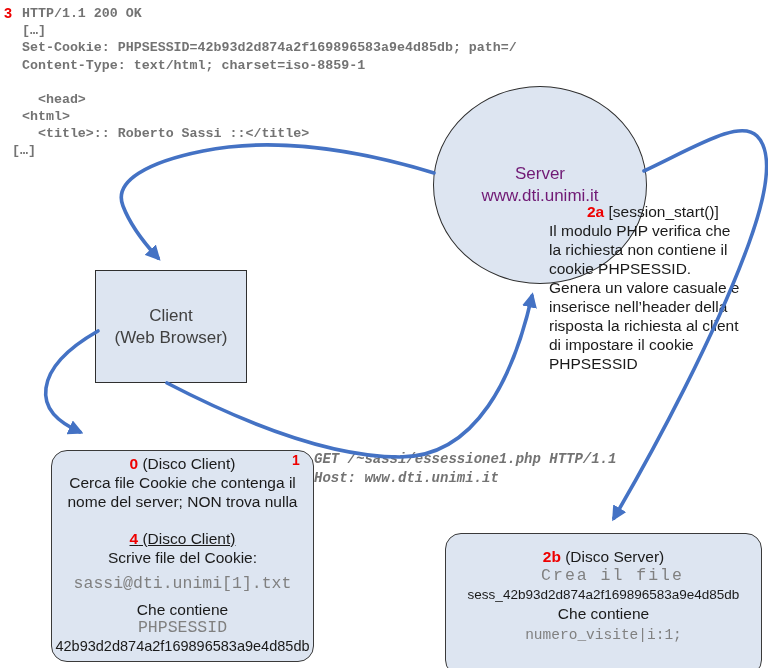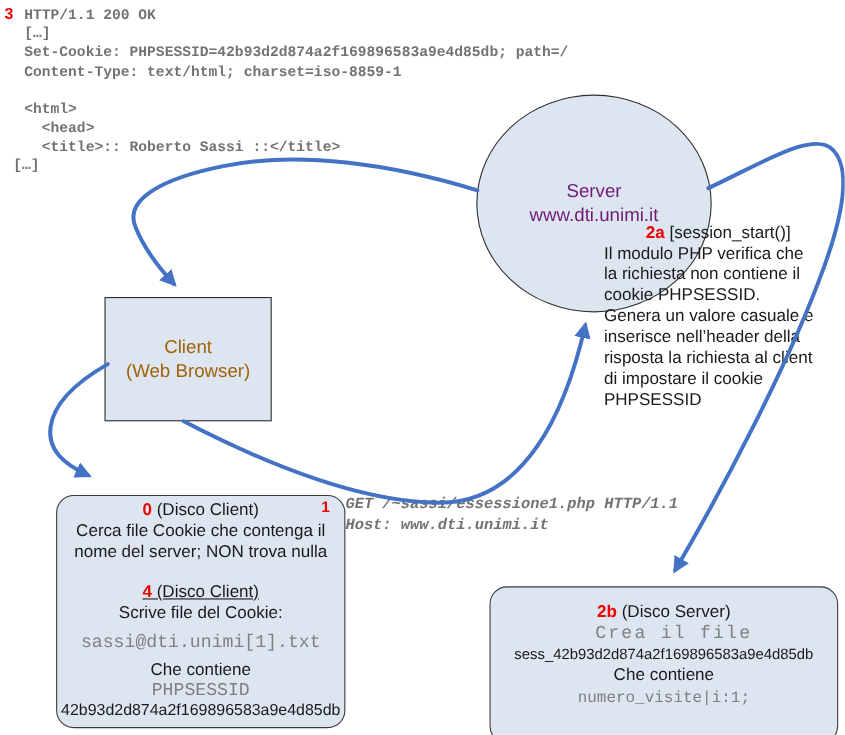--- a/index.html
+++ b/index.html
@@ -24,21 +24,21 @@
     left:433px;top:86px;width:212px;height:196px;border-radius:50%;
     background:#dde5f1;border:1.4px solid #2f2f2f;
     display:flex;flex-direction:column;align-items:center;justify-content:center;
     font-size:17px;line-height:22px;color:#701a75;z-index:1;
   }
   
   #client{
     left:95px;top:270px;width:150px;height:111px;
     background:#dde5f1;border:1.5px solid #2f2f2f;
     display:flex;flex-direction:column;align-items:center;justify-content:center;
-    font-size:17px;line-height:22px;color:#a16207;z-index:1;
+    font-size:17px;line-height:22px;color:#404040;z-index:1;
   }
   
   #note-2a{left:549px;top:202px;width:224px;font-size:15.5px;line-height:19px;
     color:#1a1a1a;z-index:2;}
   #note-2a .first{padding-left:38px;}
   #note-2a div{white-space:nowrap;}
   
   .disco{
     background:#dde5f1;border:1.5px solid #3a3a3a;border-radius:16px;
     text-align:center;color:#1a1a1a;font-size:15.5px;line-height:19px;z-index:1;
@@ -75,22 +75,22 @@
   <path d="M 644 171 C 697 146 740 119 757 136 C 774 153 766 196 749 243 C 716 334 655 448 614 518" fill="none" stroke="#4472c4" stroke-width="3.6" stroke-linecap="round" marker-end="url(#ah)"></path>
 </svg>
 
 <div id="step3" class="abs red">3</div>
 <div id="http-response" class="abs mono-block">
   <div class="mono-line">HTTP/1.1 200 OK</div>
   <div class="mono-line">[…]</div>
   <div class="mono-line">Set-Cookie: PHPSESSID=42b93d2d874a2f169896583a9e4d85db; path=/</div>
   <div class="mono-line">Content-Type: text/html; charset=iso-8859-1</div>
   <div class="mono-line"></div>
+  <div class="mono-line">  &lt;head&gt;</div>
   <div class="mono-line">&lt;html&gt;</div>
-  <div class="mono-line">  &lt;head&gt;</div>
   <div class="mono-line">  &lt;title&gt;:: Roberto Sassi ::&lt;/title&gt;</div>
   <div class="mono-line outdent">[…]</div>
 </div>
 
 <div id="server" class="abs">
   <div>Server</div>
   <div>www.dti.unimi.it</div>
 </div>
 
 <div id="note-2a" class="abs">

